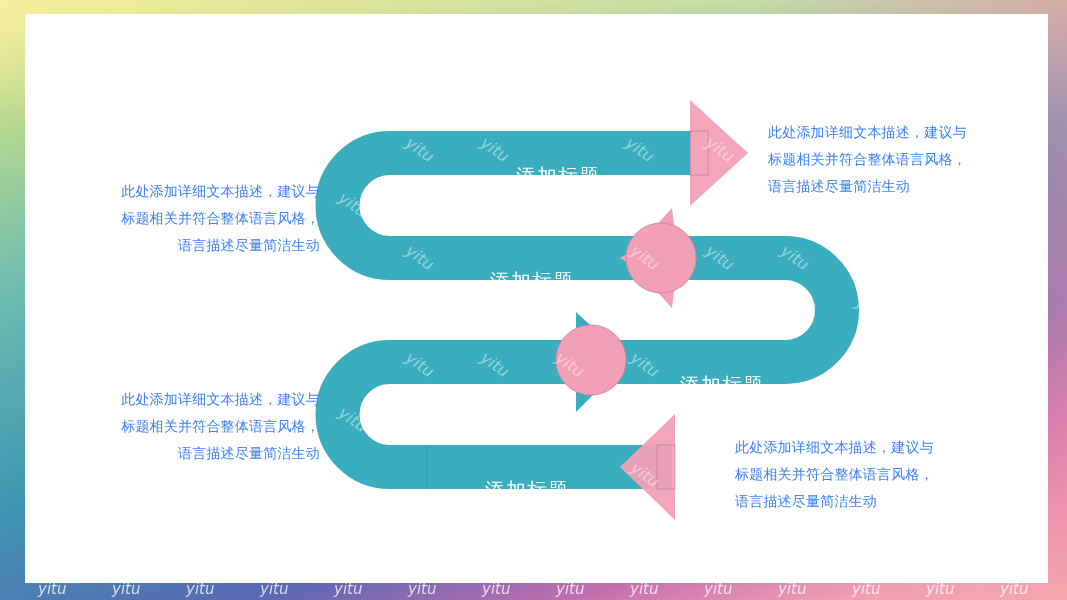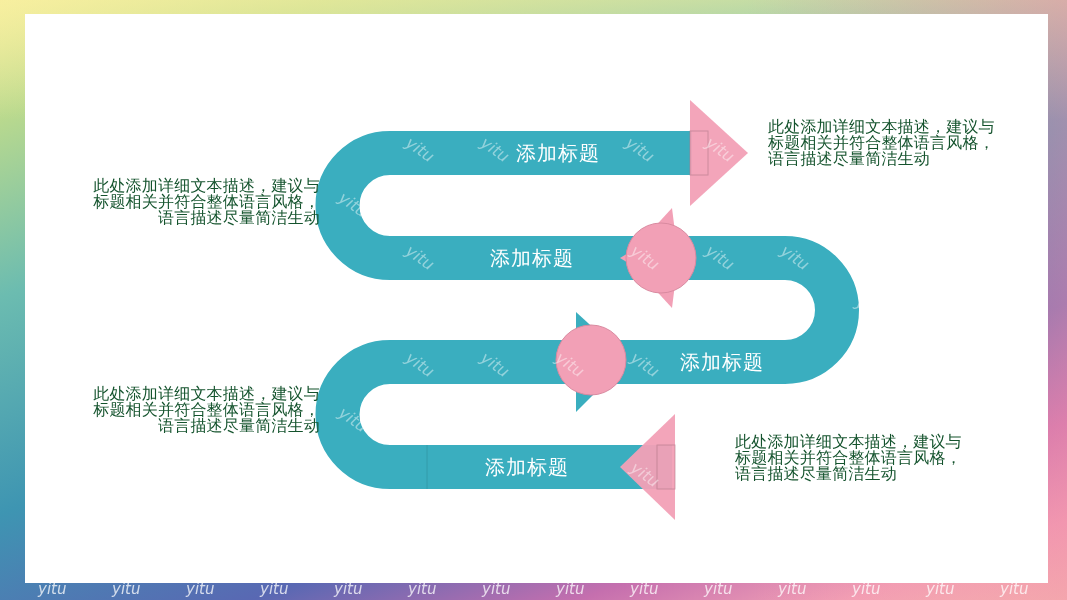--- a/index.html
+++ b/index.html
@@ -13,27 +13,28 @@
     background:
       linear-gradient(90deg, rgba(64,150,180,0.0) 0%, rgba(64,150,180,0) 70%, rgba(240,140,170,0.55) 100%),
       linear-gradient(180deg, rgba(250,240,160,0.6) 0%, rgba(250,240,160,0) 20%);
   }
   .card {
     position:absolute; left:25px; top:14px; width:1023px; height:569px;
     background:#ffffff;
   }
   .diagram { position:absolute; left:0; top:0; width:1067px; height:600px; }
   .desc {
-    position:absolute; font-size:16px; line-height:16px; color:#14532d;
+    position:absolute; font-size:14px; line-height:27px; color:#3b82f6;
     white-space:pre-line; letter-spacing:0.2px;
   }
   .desc.right-align { text-align:right; }
   .step-title {
     position:absolute; color:#ffffff; font-size:20px; letter-spacing:1px;
     white-space:nowrap;
+    margin-top:23px;
   }
   .watermark {
     position:absolute; font-family:"DejaVu Sans", sans-serif; font-style:italic;
     font-size:16px; color:rgba(255,255,255,0.45); transform:rotate(35deg);
     pointer-events:none;
   }
   .bottom-strip-text {
     position:absolute; bottom:2px; font-style:italic; font-size:15px;
     color:rgba(255,255,255,0.75);
   }

